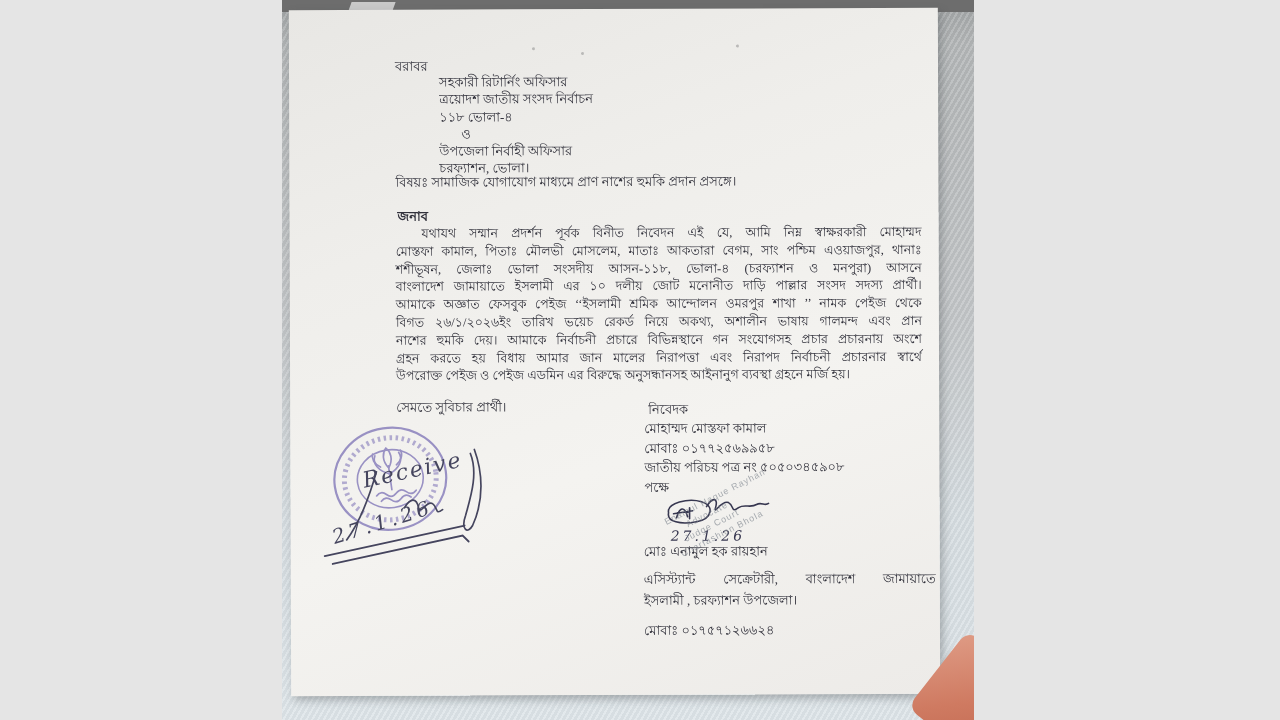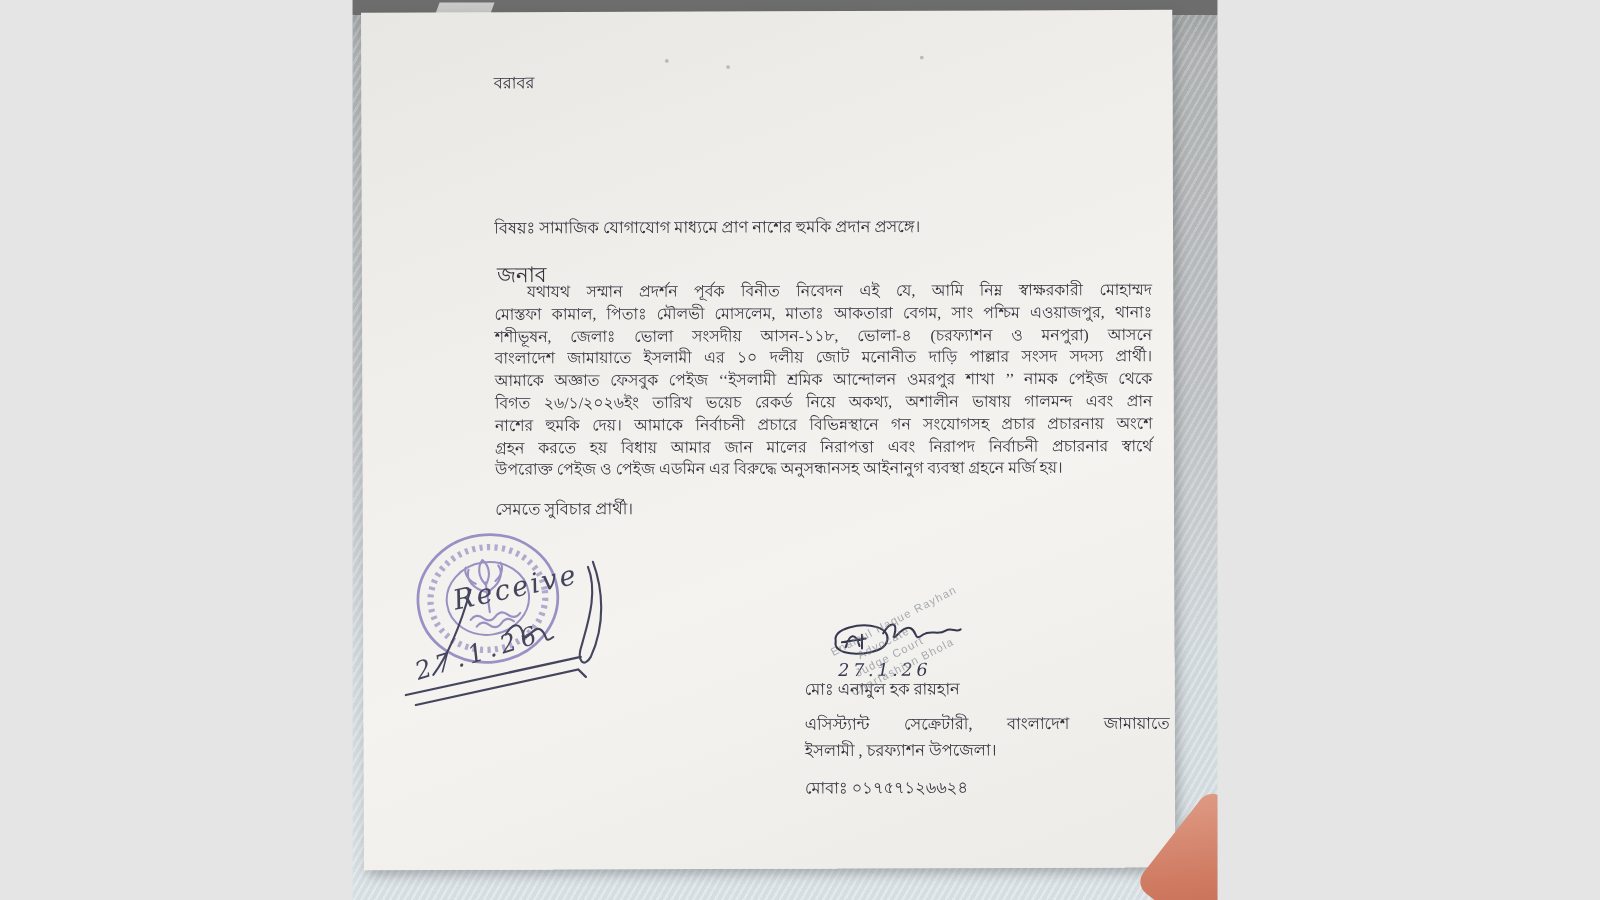--- a/index.html
+++ b/index.html
@@ -44,39 +44,54 @@
     <div class="table-top"></div>
     <div class="table-top-glint"></div>
 
     <div class="paper">
 
       <div class="speck" style="left:243px;top:38px;"></div>
       <div class="speck" style="left:292px;top:43px;"></div>
       <div class="speck" style="left:447px;top:36px;"></div>
 
       <div class="t" style="left:106px;top:47px;font-size:13px;">বরাবর</div>
+      <div class="addr">
+        <div>সহকারী রিটার্নিং অফিসার</div>
+        <div>ত্রয়োদশ জাতীয় সংসদ নির্বাচন</div>
+        <div>১১৮ ভোলা-৪</div>
+        <div class="mid">ও</div>
+        <div>উপজেলা নির্বাহী অফিসার</div>
+        <div>চরফ্যাশন, ভোলা।</div>
+      </div>
 
       <div class="t" style="left:106px;top:163px;font-size:13px;">বিষয়ঃ  সামাজিক যোগাযোগ মাধ্যমে প্রাণ নাশের হুমকি প্রদান প্রসঙ্গে।</div>
 
-      <div class="t" style="left:108px;top:197px;font-size:17px;">জনাব</div>
+      <div class="t" style="left:108px;top:197px;font-size:13px;font-weight:bold;">জনাব</div>
 
       <div class="body-block">
         <div class="bline first">যথাযথ সম্মান প্রদর্শন পূর্বক বিনীত নিবেদন এই যে, আমি নিম্ন স্বাক্ষরকারী মোহাম্মদ</div>
         <div class="bline">মোস্তফা কামাল, পিতাঃ মৌলভী মোসলেম, মাতাঃ আকতারা বেগম, সাং পশ্চিম এওয়াজপুর, থানাঃ</div>
         <div class="bline">শশীভূষন, জেলাঃ ভোলা সংসদীয় আসন-১১৮, ভোলা-৪ (চরফ্যাশন ও মনপুরা) আসনে</div>
         <div class="bline">বাংলাদেশ জামায়াতে ইসলামী এর ১০ দলীয় জোট মনোনীত দাড়ি পাল্লার সংসদ সদস্য প্রার্থী।</div>
         <div class="bline">আমাকে অজ্ঞাত ফেসবুক পেইজ ‘‘ইসলামী শ্রমিক আন্দোলন ওমরপুর শাখা ’’ নামক পেইজ থেকে</div>
         <div class="bline">বিগত ২৬/১/২০২৬ইং তারিখ ভয়েচ রেকর্ড নিয়ে অকথ্য, অশালীন ভাষায় গালমন্দ এবং প্রান</div>
         <div class="bline">নাশের হুমকি দেয়। আমাকে নির্বাচনী প্রচারে বিভিন্নস্থানে গন সংযোগসহ প্রচার প্রচারনায় অংশে</div>
         <div class="bline">গ্রহন করতে হয় বিধায় আমার জান মালের নিরাপত্তা এবং নিরাপদ নির্বাচনী প্রচারনার স্বার্থে</div>
         <div class="bline last">উপরোক্ত পেইজ ও পেইজ এডমিন এর বিরুদ্ধে অনুসন্ধানসহ আইনানুগ ব্যবস্থা গ্রহনে মর্জি হয়।</div>
       </div>
 
       <div class="t" style="left:106px;top:388px;font-size:13px;">সেমতে সুবিচার প্রার্থী।</div>
 
+      <div class="req">
+        <div style="padding-left:4px;">নিবেদক</div>
+        <div>মোহাম্মদ মোস্তফা কামাল</div>
+        <div>মোবাঃ ০১৭৭২৫৬৯৯৫৮</div>
+        <div>জাতীয় পরিচয় পত্র নং ৫০৫০৩৪৫৯০৮</div>
+        <div>পক্ষে</div>
+      </div>
 
       <svg style="position:absolute;left:368px;top:486px;" width="130" height="54" viewBox="0 0 130 54">
         <g stroke="#373750" fill="none" stroke-width="1.6" stroke-linecap="round">
           <path d="M10,18 C8,8 30,3 43,7 C56,11 54,24 38,27 C22,30 8,27 10,18 Z"></path>
           <path d="M18,23 C21,12 26,11 29,22 M31,13 L31,24 M15,19 L34,16"></path>
           <path d="M48,12 C54,2 60,3 57,13 C55,21 63,5 70,8 C76,11 72,19 80,13 C86,9 92,14 98,10 C103,7 106,12 110,9"></path>
         </g>
         <text x="12" y="46" font-size="14" font-style="italic" fill="#373750" letter-spacing="3">27.1.26</text>
       </svg>
 

